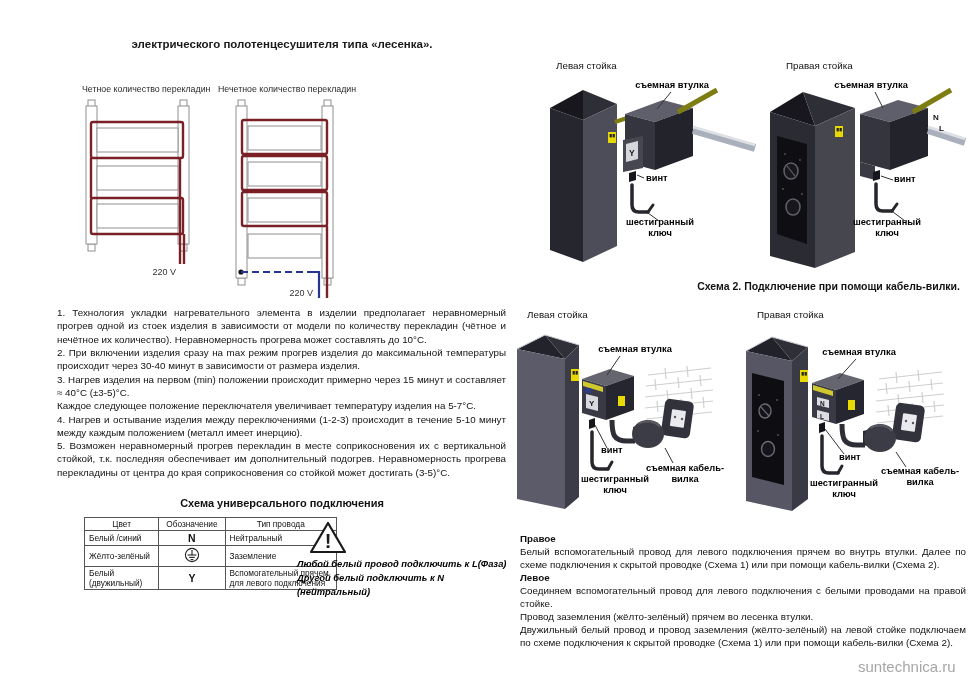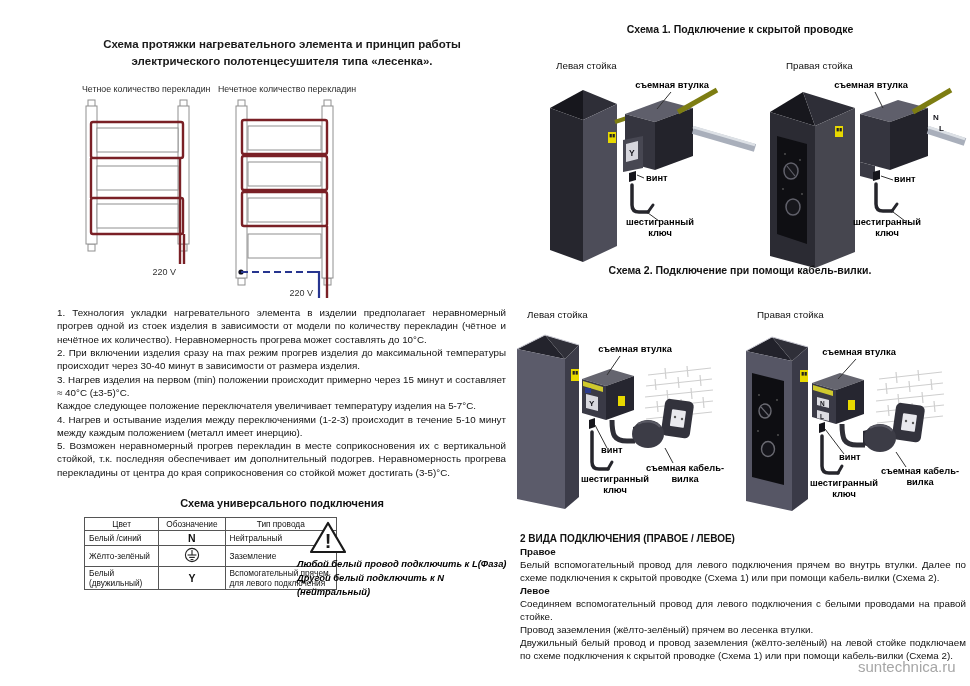--- a/index.html
+++ b/index.html
@@ -28,21 +28,20 @@
   .conn-title{font-weight:bold;font-size:10px;text-align:center;margin:0 0 3px 0;}
   .conn-head{font-weight:bold;}
   .watermark{left:858px;top:658px;font-size:15px;color:#a6a6a6;}
 </style>
 </head>
 <body>
 
 <div class="page">
 
   <div class="abs doc-title">
-    <div>Схема протяжки нагревательного элемента и принцип работы</div>
     <div>электрического полотенцесушителя типа «лесенка».</div>
   </div>
 
   <div class="abs ladder-label" style="left:82px;top:84px;">Четное количество перекладин</div>
   <div class="abs ladder-label" style="left:218px;top:84px;">Нечетное количество перекладин</div>
 
   <svg class="abs" style="left:80px;top:98px;" width="120" height="185" viewBox="0 0 120 185">
     <g stroke="#909090" fill="#ffffff" stroke-width="1">
       <rect x="8" y="2" width="7" height="7"></rect>
         <rect x="8" y="146" width="7" height="7"></rect>
@@ -146,21 +145,20 @@
 
   <svg class="abs" style="left:308px;top:520px;" width="40" height="36" viewBox="0 0 40 36">
     <path d="M20,3 L37,32 L3,32 Z" fill="#fff" stroke="#1a1a1a" stroke-width="2.2" stroke-linejoin="round"></path>
     <text x="20" y="28" text-anchor="middle" font-size="20" font-weight="bold" fill="#1a1a1a">!</text>
   </svg>
   <div class="abs warn-text" style="left:297px;top:557px;width:214px;">
     <div>Любой белый провод подключить к L(Фаза)</div>
     <div>Другой белый подключить к N (нейтральный)</div>
   </div>
 
-  <div class="abs scheme-title" style="left:520px;top:23px;width:440px;">Схема 1. Подключение к скрытой проводке</div>
   <div class="abs post-label" style="left:556px;top:60px;">Левая стойка</div>
   <div class="abs post-label" style="left:786px;top:60px;">Правая стойка</div>
 
   <div class="diagram" style="left:545px;top:74px;width:215px;height:198px;">
     <svg width="215" height="198" viewBox="0 0 215 198">
       <g>
         <polygon points="38,16 5,34 38,46" fill="#17171d"></polygon>
         <polygon points="38,16 72,30 38,46" fill="#2e2e37"></polygon>
         <polygon points="5,34 38,46 38,188 5,176" fill="#26262e"></polygon>
         <polygon points="38,46 72,30 72,172 38,188" fill="#4d4d59"></polygon>
@@ -243,21 +241,21 @@
         <path d="M120,18 L128,34"></path>
         <path d="M138,106 L126,102"></path>
         <path d="M150,147 L138,138"></path>
       </g>
     </svg>
     <div class="callout center" style="left:56px;top:6px;width:120px;">съемная втулка</div>
     <div class="callout" style="left:139px;top:100px;">винт</div>
     <div class="callout center" style="left:90px;top:143px;width:84px;">шестигранный ключ</div>
   </div>
 
-  <div class="abs scheme-title" style="left:520px;top:264px;width:440px;">Схема 2. Подключение при помощи кабель-вилки.</div>
+  <div class="abs scheme-title" style="left:520px;top:280px;width:440px;text-align:right;">Схема 2. Подключение при помощи кабель-вилки.</div>
   <div class="abs post-label" style="left:527px;top:309px;">Левая стойка</div>
   <div class="abs post-label" style="left:757px;top:309px;">Правая стойка</div>
 
   <div class="diagram" style="left:515px;top:323px;width:230px;height:212px;">
     <svg width="230" height="212" viewBox="0 0 230 212">
       <g stroke="#cfcfcf" stroke-width="1.2">
         <path d="M133,52 L196,45"></path>
           <path d="M131,63 L197,56"></path>
           <path d="M130,74 L198,67"></path>
         <path d="M130,85 L198,78"></path>
@@ -399,21 +397,20 @@
         <path d="M162,144 L152,129"></path>
       </g>
     </svg>
     <div class="callout center" style="left:55px;top:24px;width:120px;">съемная втулка</div>
     <div class="callout" style="left:95px;top:129px;">винт</div>
     <div class="callout center" style="left:58px;top:155px;width:84px;">шестигранный ключ</div>
     <div class="callout center" style="left:124px;top:143px;width:104px;">съемная кабель-вилка</div>
   </div>
 
   <div class="abs conn-block">
-    <p class="conn-title">2 ВИДА ПОДКЛЮЧЕНИЯ (ПРАВОЕ / ЛЕВОЕ)</p>
     <p class="conn-head">Правое</p>
     <p>Белый вспомогательный провод для левого подключения прячем во внутрь втулки. Далее по схеме подключения к скрытой проводке (Схема 1) или при помощи кабель-вилки (Схема 2).</p>
     <p class="conn-head">Левое</p>
     <p>Соединяем вспомогательный провод для левого подключения с белыми проводами на правой стойке.</p>
     <p>Провод заземления (жёлто-зелёный) прячем во лесенка втулки.</p>
     <p>Двужильный белый провод и провод заземления (жёлто-зелёный) на левой стойке подключаем по схеме подключения к скрытой проводке (Схема 1) или при помощи кабель-вилки (Схема 2).</p>
   </div>
 
   <div class="abs watermark">suntechnica.ru</div>
 

